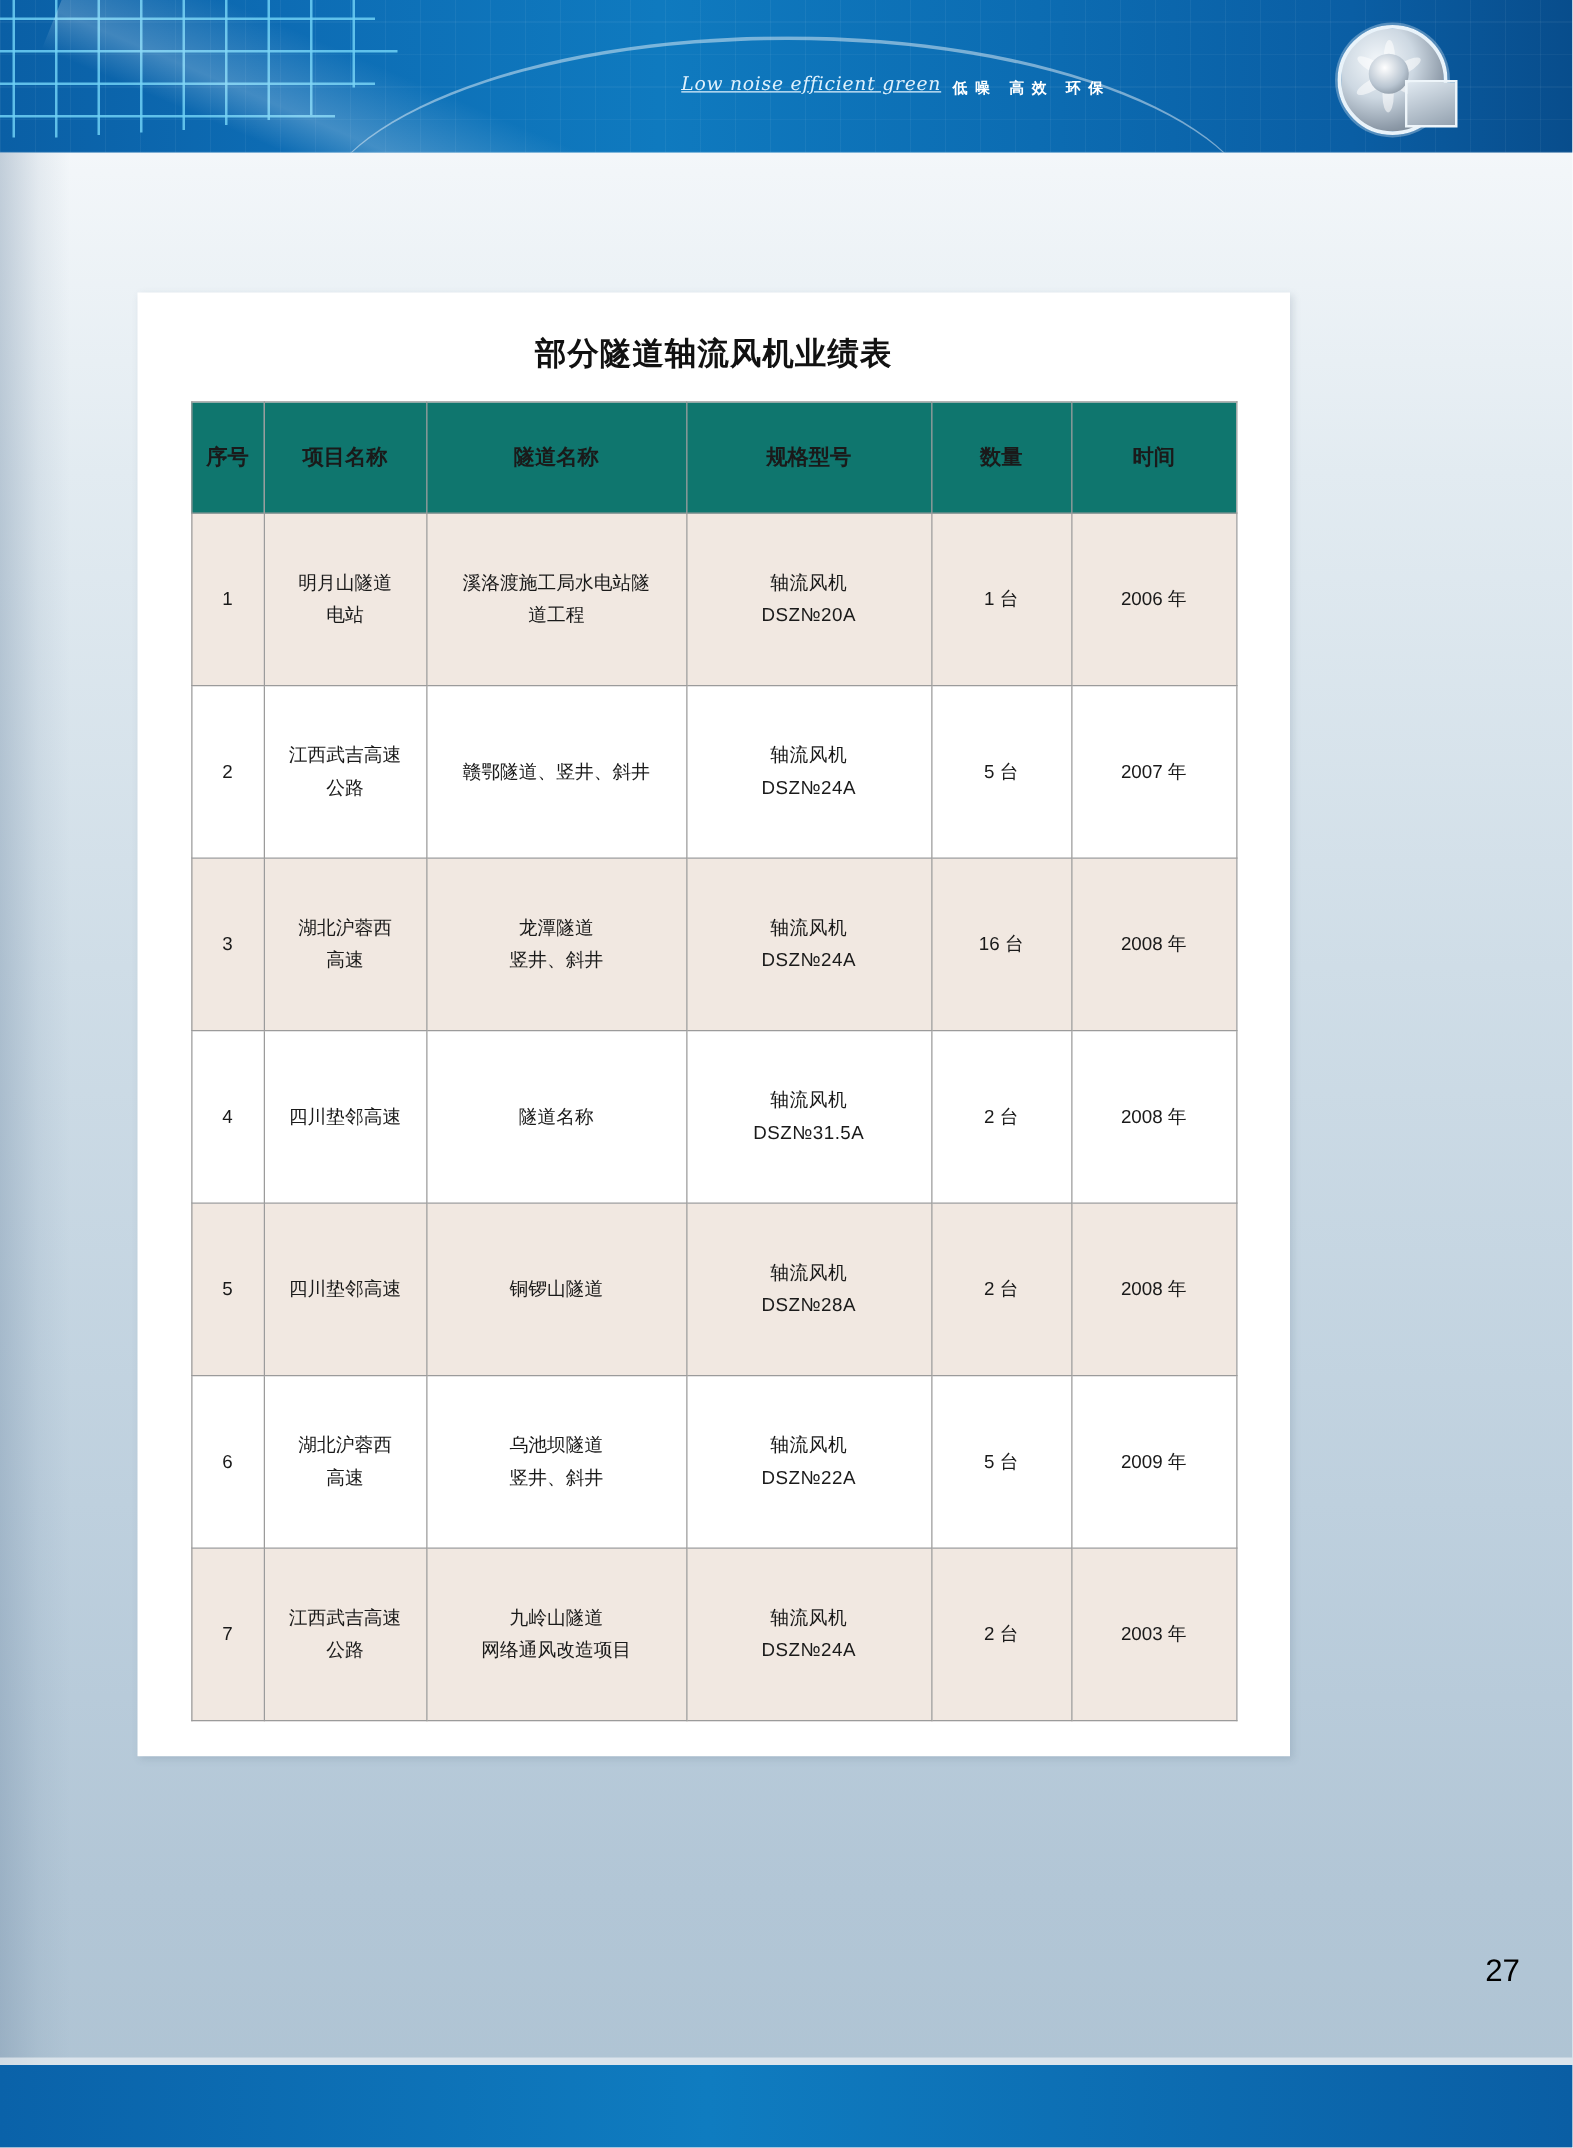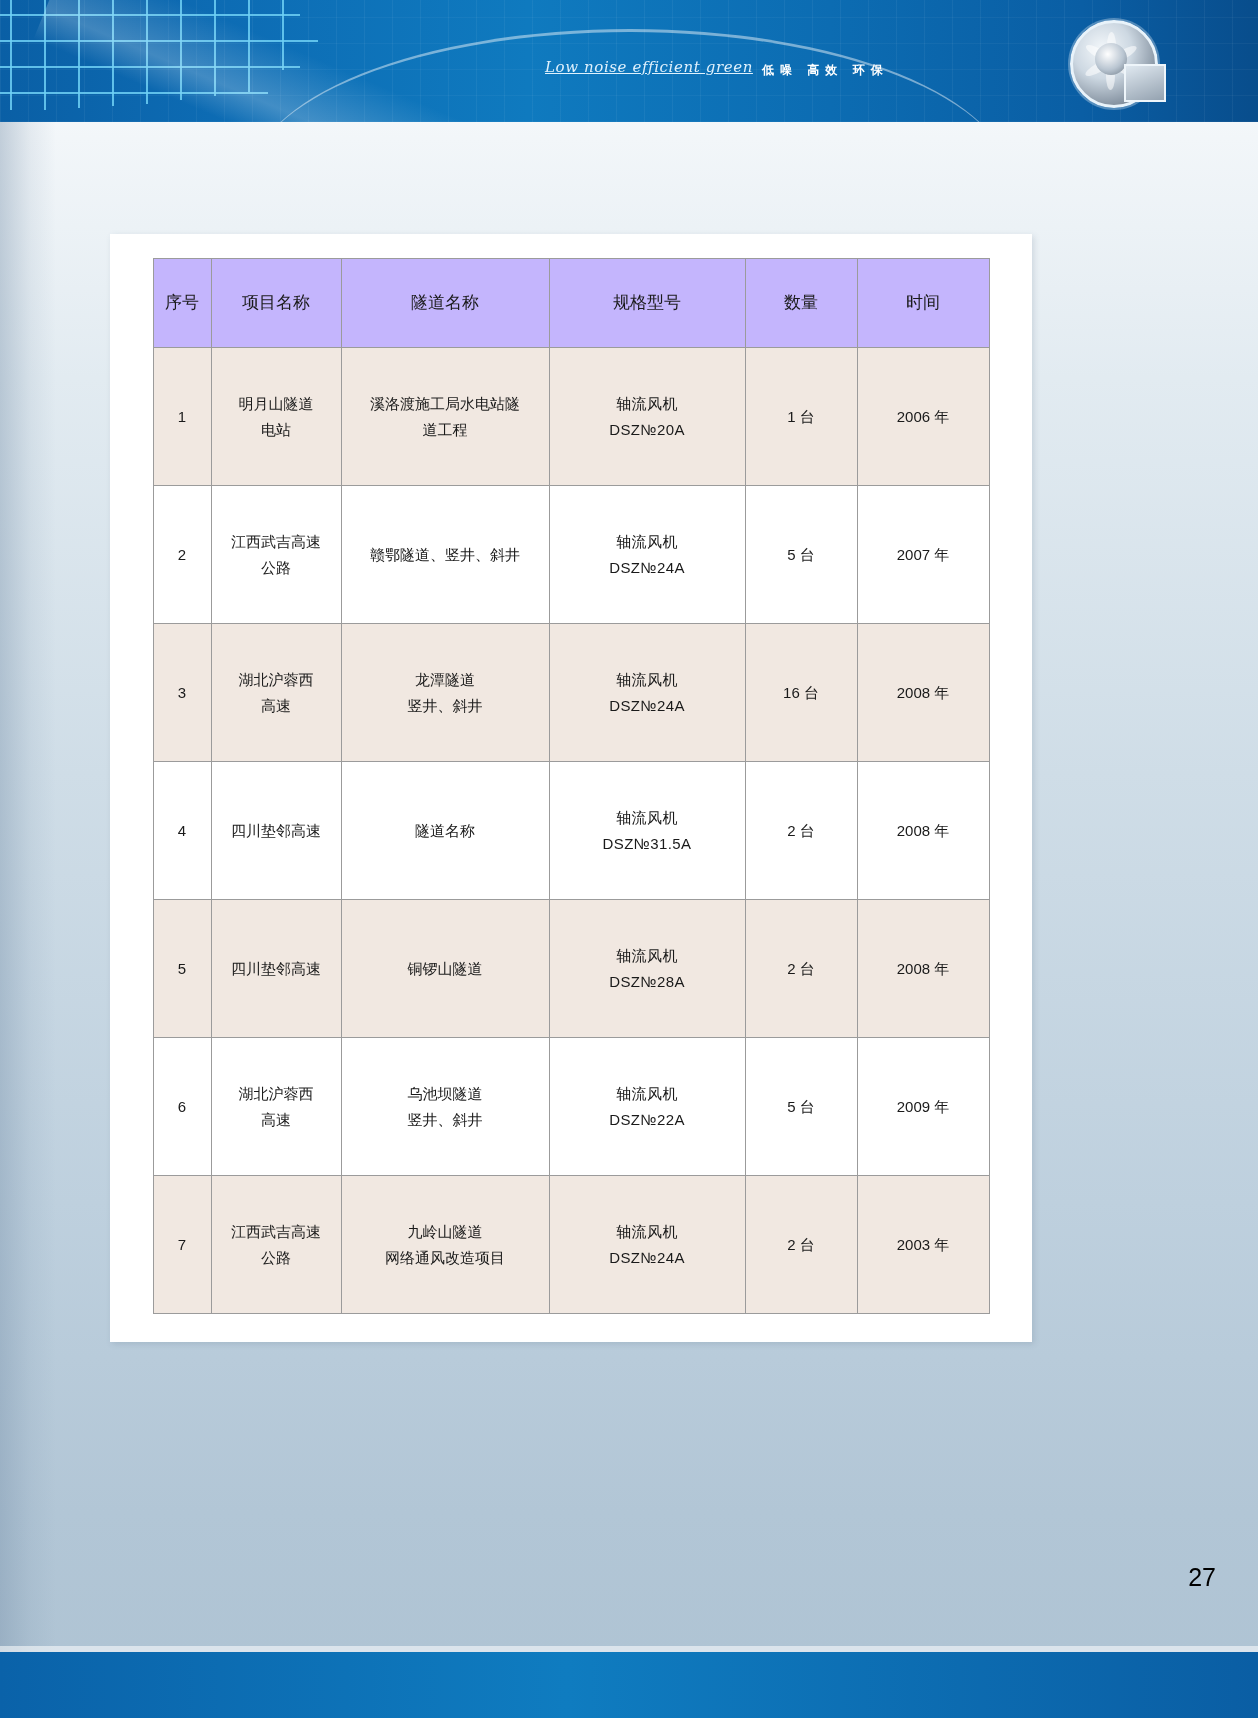--- a/index.html
+++ b/index.html
@@ -157,22 +157,22 @@
     text-align: center;
     vertical-align: middle;
     color: #1a1a1a;
     font-size: 15px;
     line-height: 1.7;
     padding: 6px 4px;
   }
   table.perf thead th {
     height: 76px;
     font-size: 17px;
-    font-weight: normal;
-    background: #c4b5fd;
+    font-weight: bold;
+    background: #0f766e;
   }
   table.perf tbody tr { height: 138px; }
   table.perf tbody tr.shade td { background: #f1e8e1; }
   table.perf tbody tr.plain td { background: #ffffff; }
   .col-no    { width: 58px; }
   .col-proj  { width: 130px; }
   .col-tun   { width: 208px; }
   .col-spec  { width: 196px; }
   .col-qty   { width: 112px; }
   .col-time  { width: 132px; }
@@ -240,20 +240,21 @@
     <div class="blade" style="transform:rotate(300deg)"></div>
     <div class="hub"></div>
     <div class="box"></div>
   </div>
 </div>
 
 <div class="page">
   <div class="side-shadow"></div>
 
   <div class="card">
+    <div class="card-title">部分隧道轴流风机业绩表</div>
 
     <table class="perf">
       <colgroup>
         <col class="col-no">
           <col class="col-proj">
           <col class="col-tun">
         <col class="col-spec">
           <col class="col-qty">
           <col class="col-time">
       </colgroup>

